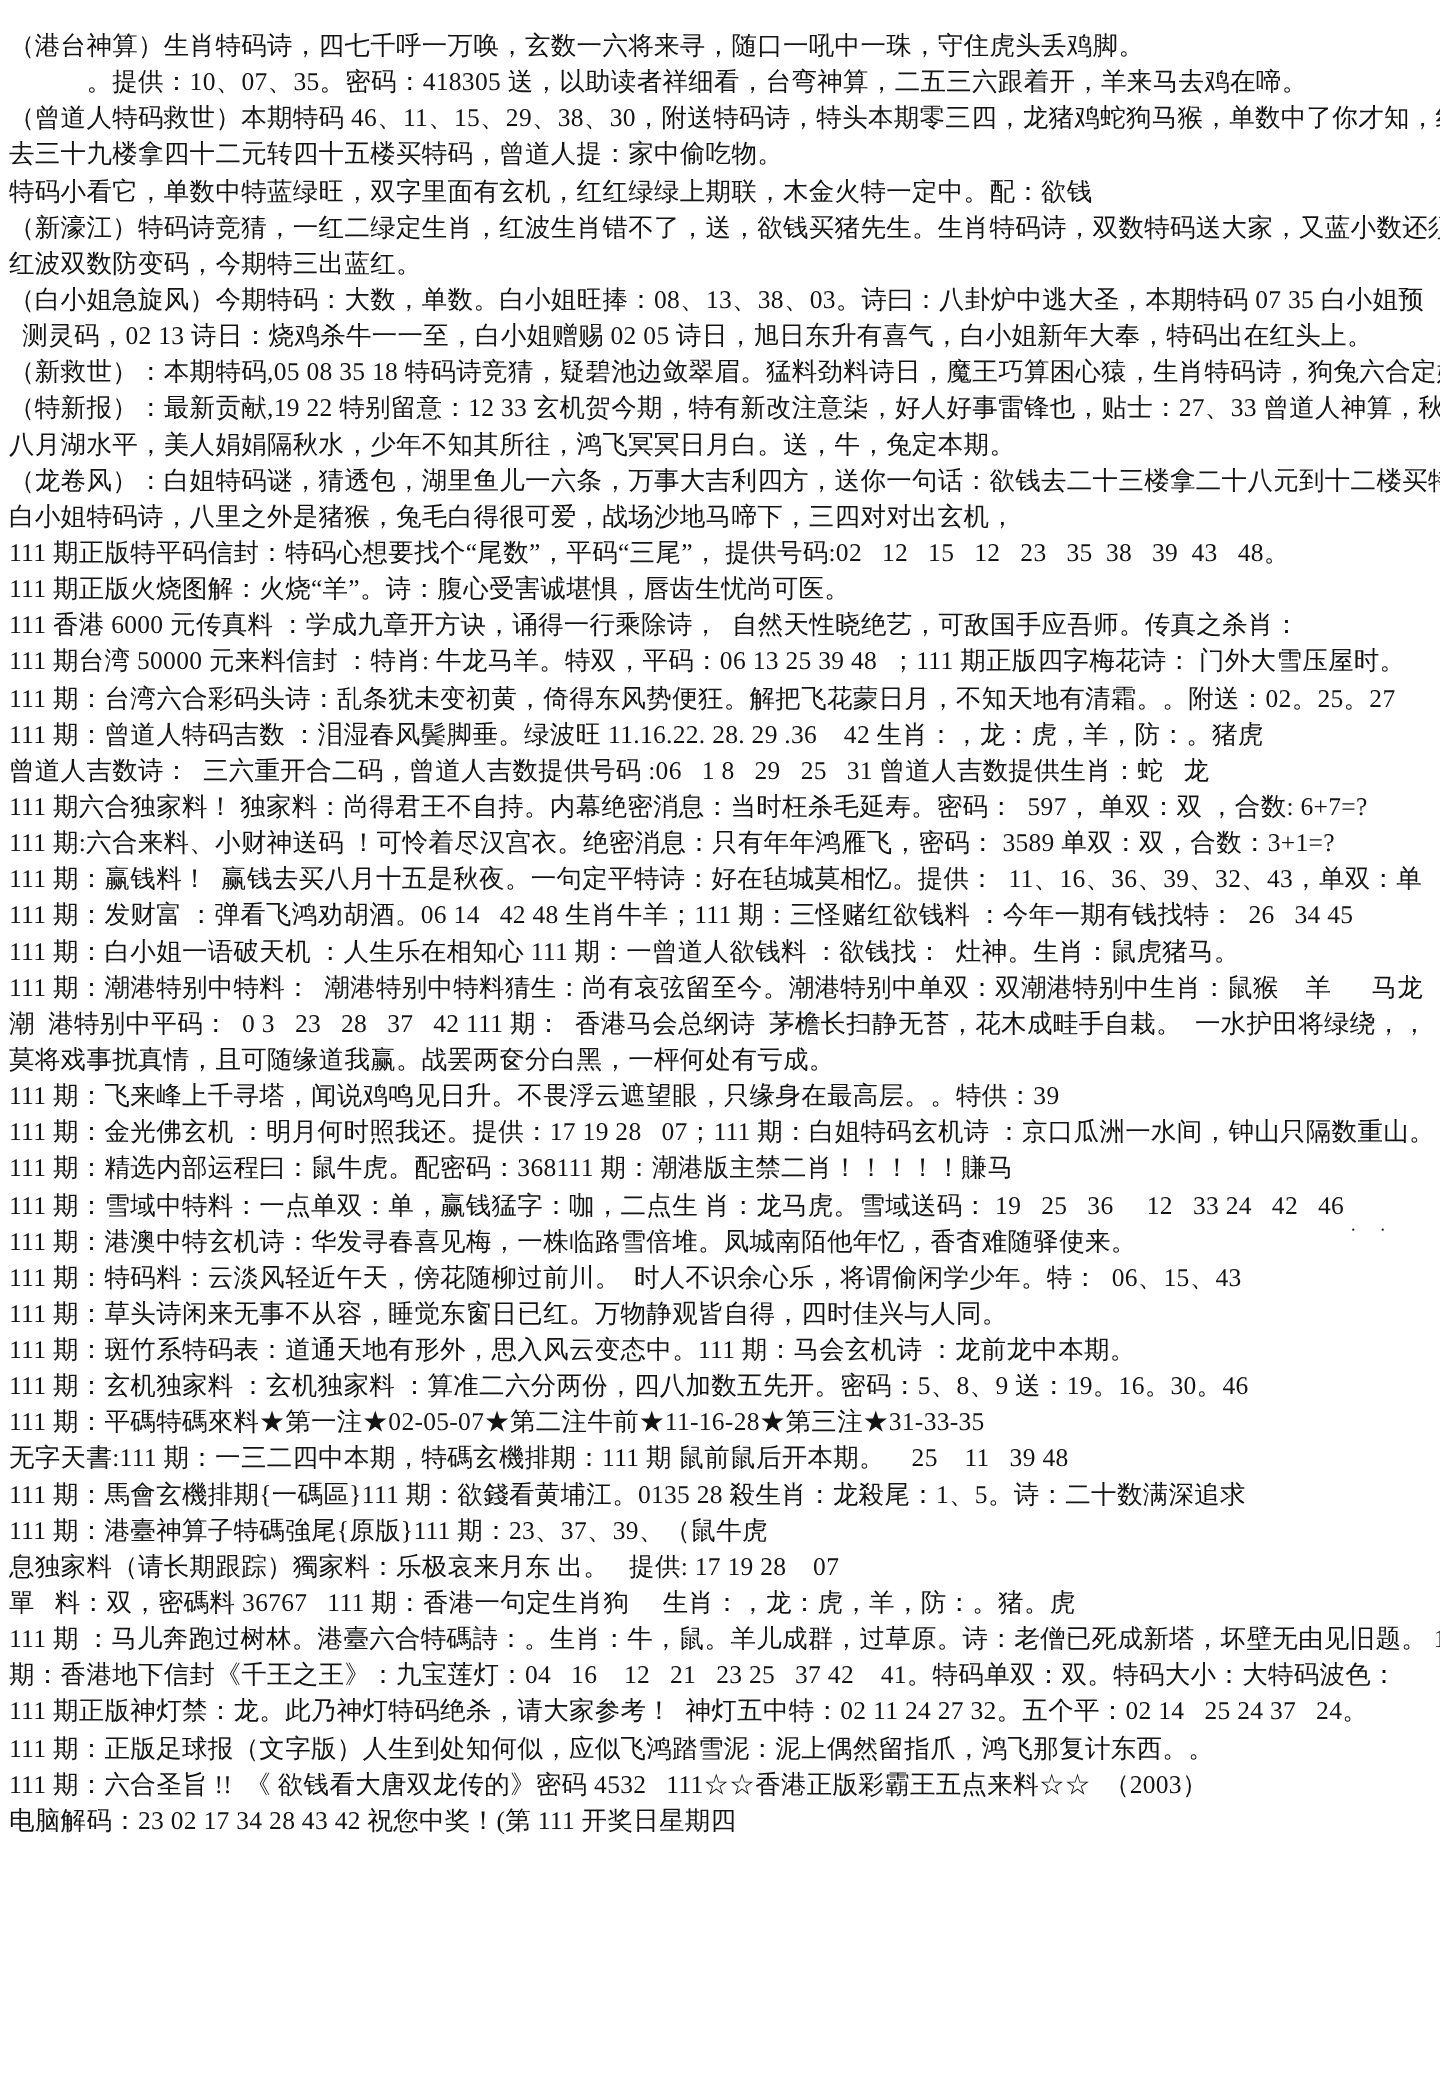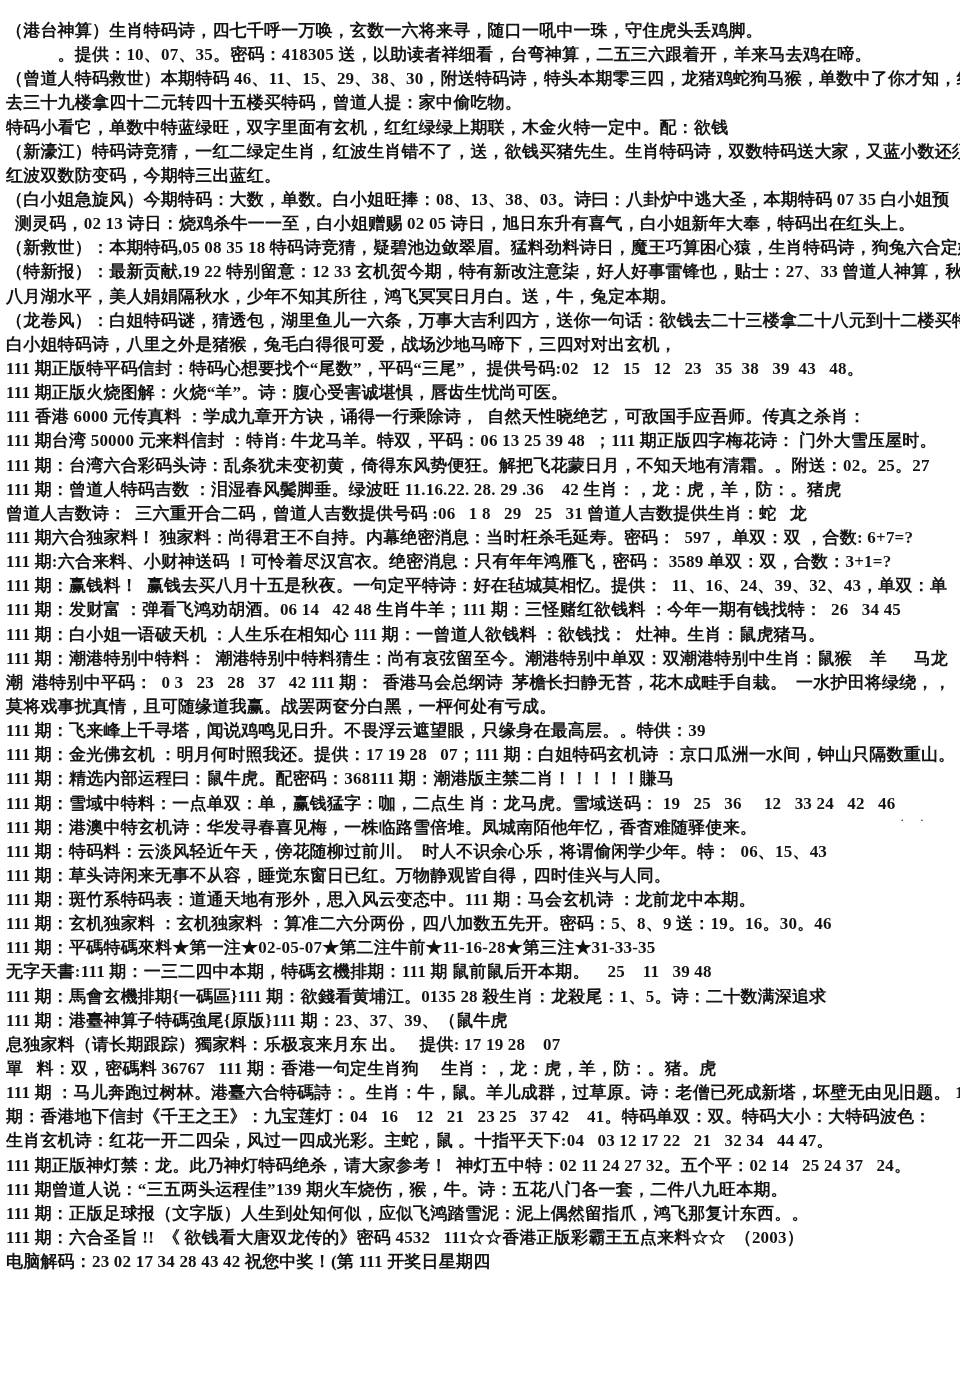--- a/index.html
+++ b/index.html
@@ -18,21 +18,20 @@
     overflow: hidden;
     box-sizing: border-box;
     padding: 19px 4px 0 6px;
   }
   .line {
     white-space: pre;
     height: 24.15px;
     line-height: 24.15px;
     letter-spacing: 0.2px;
     overflow: hidden;
-    font-weight: bold;
   }
   .stray-marks {
     position: absolute;
     top: 812px;
     right: 34px;
     font-size: 13px;
     letter-spacing: 6px;
     color: #222;
   }
 </style>
@@ -58,21 +57,21 @@
     <div class="line">白小姐特码诗，八里之外是猪猴，兔毛白得很可爱，战场沙地马啼下，三四对对出玄机，</div>
     <div class="line">111 期正版特平码信封：特码心想要找个“尾数”，平码“三尾”， 提供号码:02   12   15   12   23   35  38   39  43   48。</div>
     <div class="line">111 期正版火烧图解：火烧“羊”。诗：腹心受害诚堪惧，唇齿生忧尚可医。</div>
     <div class="line">111 香港 6000 元传真料 ：学成九章开方诀，诵得一行乘除诗，  自然天性晓绝艺，可敌国手应吾师。传真之杀肖：</div>
     <div class="line">111 期台湾 50000 元来料信封 ：特肖: 牛龙马羊。特双，平码：06 13 25 39 48  ；111 期正版四字梅花诗： 门外大雪压屋时。</div>
     <div class="line">111 期：台湾六合彩码头诗：乱条犹未变初黄，倚得东风势便狂。解把飞花蒙日月，不知天地有清霜。。附送：02。25。27</div>
     <div class="line">111 期：曾道人特码吉数 ：泪湿春风鬓脚垂。绿波旺 11.16.22. 28. 29 .36    42 生肖：，龙：虎，羊，防：。猪虎</div>
     <div class="line">曾道人吉数诗：  三六重开合二码，曾道人吉数提供号码 :06   1 8   29   25   31 曾道人吉数提供生肖：蛇   龙</div>
     <div class="line">111 期六合独家料！ 独家料：尚得君王不自持。内幕绝密消息：当时枉杀毛延寿。密码：  597， 单双：双 ，合数: 6+7=?</div>
     <div class="line">111 期:六合来料、小财神送码 ！可怜着尽汉宫衣。绝密消息：只有年年鸿雁飞，密码： 3589 单双：双，合数：3+1=?</div>
-    <div class="line">111 期：赢钱料！  赢钱去买八月十五是秋夜。一句定平特诗：好在毡城莫相忆。提供：  11、16、24、39、32、43，单双：单</div>
+    <div class="line">111 期：赢钱料！  赢钱去买八月十五是秋夜。一句定平特诗：好在毡城莫相忆。提供：  11、16、36、39、32、43，单双：单</div>
     <div class="line">111 期：发财富 ：弹看飞鸿劝胡酒。06 14   42 48 生肖牛羊；111 期：三怪赌红欲钱料 ：今年一期有钱找特：  26   34 45</div>
     <div class="line">111 期：白小姐一语破天机 ：人生乐在相知心 111 期：一曾道人欲钱料 ：欲钱找：  灶神。生肖：鼠虎猪马。</div>
     <div class="line">111 期：潮港特别中特料：  潮港特别中特料猜生：尚有哀弦留至今。潮港特别中单双：双潮港特别中生肖：鼠猴    羊      马龙</div>
     <div class="line">潮  港特别中平码：  0 3   23   28   37   42 111 期：  香港马会总纲诗  茅檐长扫静无苔，花木成畦手自栽。  一水护田将绿绕，，</div>
     <div class="line">莫将戏事扰真情，且可随缘道我赢。战罢两奁分白黑，一枰何处有亏成。</div>
     <div class="line">111 期：飞来峰上千寻塔，闻说鸡鸣见日升。不畏浮云遮望眼，只缘身在最高层。。特供：39</div>
     <div class="line">111 期：金光佛玄机 ：明月何时照我还。提供：17 19 28   07；111 期：白姐特码玄机诗 ：京口瓜洲一水间，钟山只隔数重山。</div>
     <div class="line">111 期：精选内部运程曰：鼠牛虎。配密码：368111 期：潮港版主禁二肖！！！！！賺马</div>
     <div class="line">111 期：雪域中特料：一点单双：单，赢钱猛字：咖，二点生 肖：龙马虎。雪域送码： 19   25   36     12   33 24   42   46</div>
     <div class="line">111 期：港澳中特玄机诗：华发寻春喜见梅，一株临路雪倍堆。凤城南陌他年忆，香杳难随驿使来。</div>
@@ -81,19 +80,17 @@
     <div class="line">111 期：斑竹系特码表：道通天地有形外，思入风云变态中。111 期：马会玄机诗 ：龙前龙中本期。</div>
     <div class="line">111 期：玄机独家料 ：玄机独家料 ：算准二六分两份，四八加数五先开。密码：5、8、9 送：19。16。30。46</div>
     <div class="line">111 期：平碼特碼來料★第一注★02-05-07★第二注牛前★11-16-28★第三注★31-33-35</div>
     <div class="line">无字天書:111 期：一三二四中本期，特碼玄機排期：111 期 鼠前鼠后开本期。    25    11   39 48</div>
     <div class="line">111 期：馬會玄機排期{一碼區}111 期：欲錢看黄埔江。0135 28 殺生肖：龙殺尾：1、5。诗：二十数满深追求</div>
     <div class="line">111 期：港臺神算子特碼強尾{原版}111 期：23、37、39、（鼠牛虎</div>
     <div class="line">息独家料（请长期跟踪）獨家料：乐极哀来月东 出。   提供: 17 19 28    07</div>
     <div class="line">單   料：双，密碼料 36767   111 期：香港一句定生肖狗     生肖：，龙：虎，羊，防：。猪。虎</div>
     <div class="line">111 期 ：马儿奔跑过树林。港臺六合特碼詩：。生肖：牛，鼠。羊儿成群，过草原。诗：老僧已死成新塔，坏壁无由见旧题。 139</div>
     <div class="line">期：香港地下信封《千王之王》：九宝莲灯：04   16    12   21   23 25   37 42    41。特码单双：双。特码大小：大特码波色：</div>
-    <div class="line">生肖玄机诗：红花一开二四朵，风过一四成光彩。主蛇，鼠 。十指平天下:04   03 12 17 22   21   32 34   44 47。</div>
     <div class="line">111 期正版神灯禁：龙。此乃神灯特码绝杀，请大家参考！  神灯五中特：02 11 24 27 32。五个平：02 14   25 24 37   24。</div>
-    <div class="line">111 期曾道人说：“三五两头运程佳”139 期火车烧伤，猴，牛。诗：五花八门各一套，二件八九旺本期。</div>
     <div class="line">111 期：正版足球报（文字版）人生到处知何似，应似飞鸿踏雪泥：泥上偶然留指爪，鸿飞那复计东西。。</div>
     <div class="line">111 期：六合圣旨 !!  《 欲钱看大唐双龙传的》密码 4532   111☆☆香港正版彩霸王五点来料☆☆  （2003）</div>
     <div class="line">电脑解码：23 02 17 34 28 43 42 祝您中奖！(第 111 开奖日星期四</div>
   </div>
 
 </body></html>

